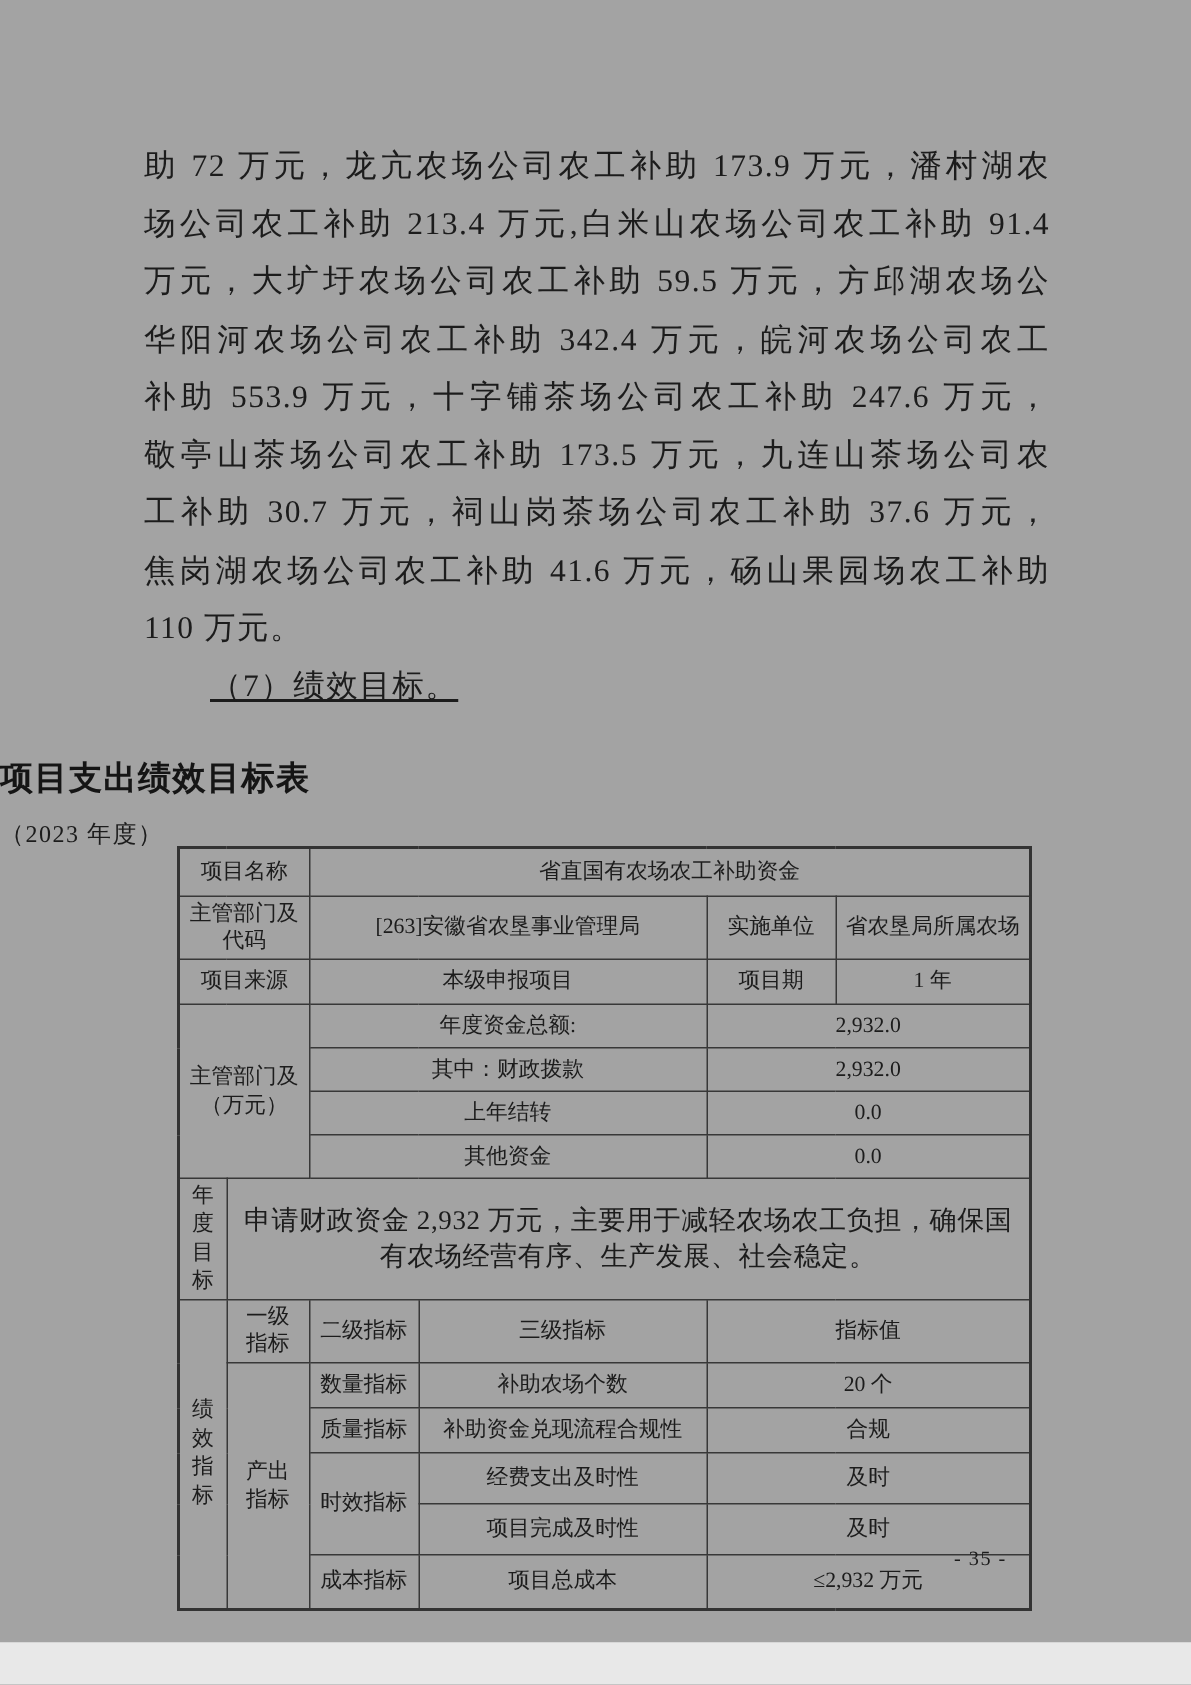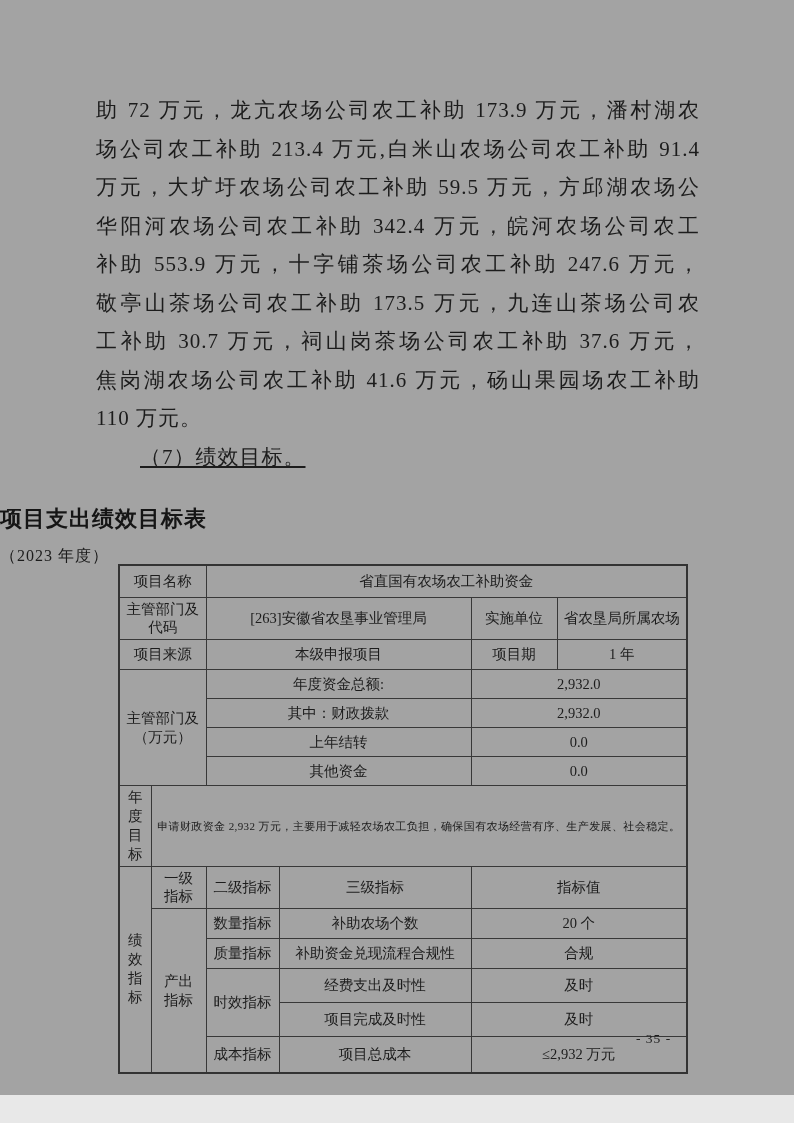--- a/index.html
+++ b/index.html
@@ -51,21 +51,21 @@
     padding:2px 3px; line-height:1.3;
     overflow:hidden;
   }
   .ml { white-space:pre-line; }
   .fund-label { text-align:left; }
   .pad-a { padding-left:12px; }
   .pad-b { padding-left:28px; }
   .pad-c { padding-left:70px; }
   .amount { text-align:right; padding-right:10px; }
   .goal-cell {
-    text-align:left; font-size:11px;
+    text-align:left; font-size:18px;
     padding:4px 8px; line-height:1.55; letter-spacing:0.4px;
   }
   .vert-cell { line-height:1.65; padding:0 8px; }
   .left-cell { text-align:left; padding-left:8px;font-family:Liberation Serif, serif; }
   
   .page-num {
     position:absolute; top:1031px; left:636px;
     font-size:13.5px; letter-spacing:1px;text-align:right;
   }
 </style>

